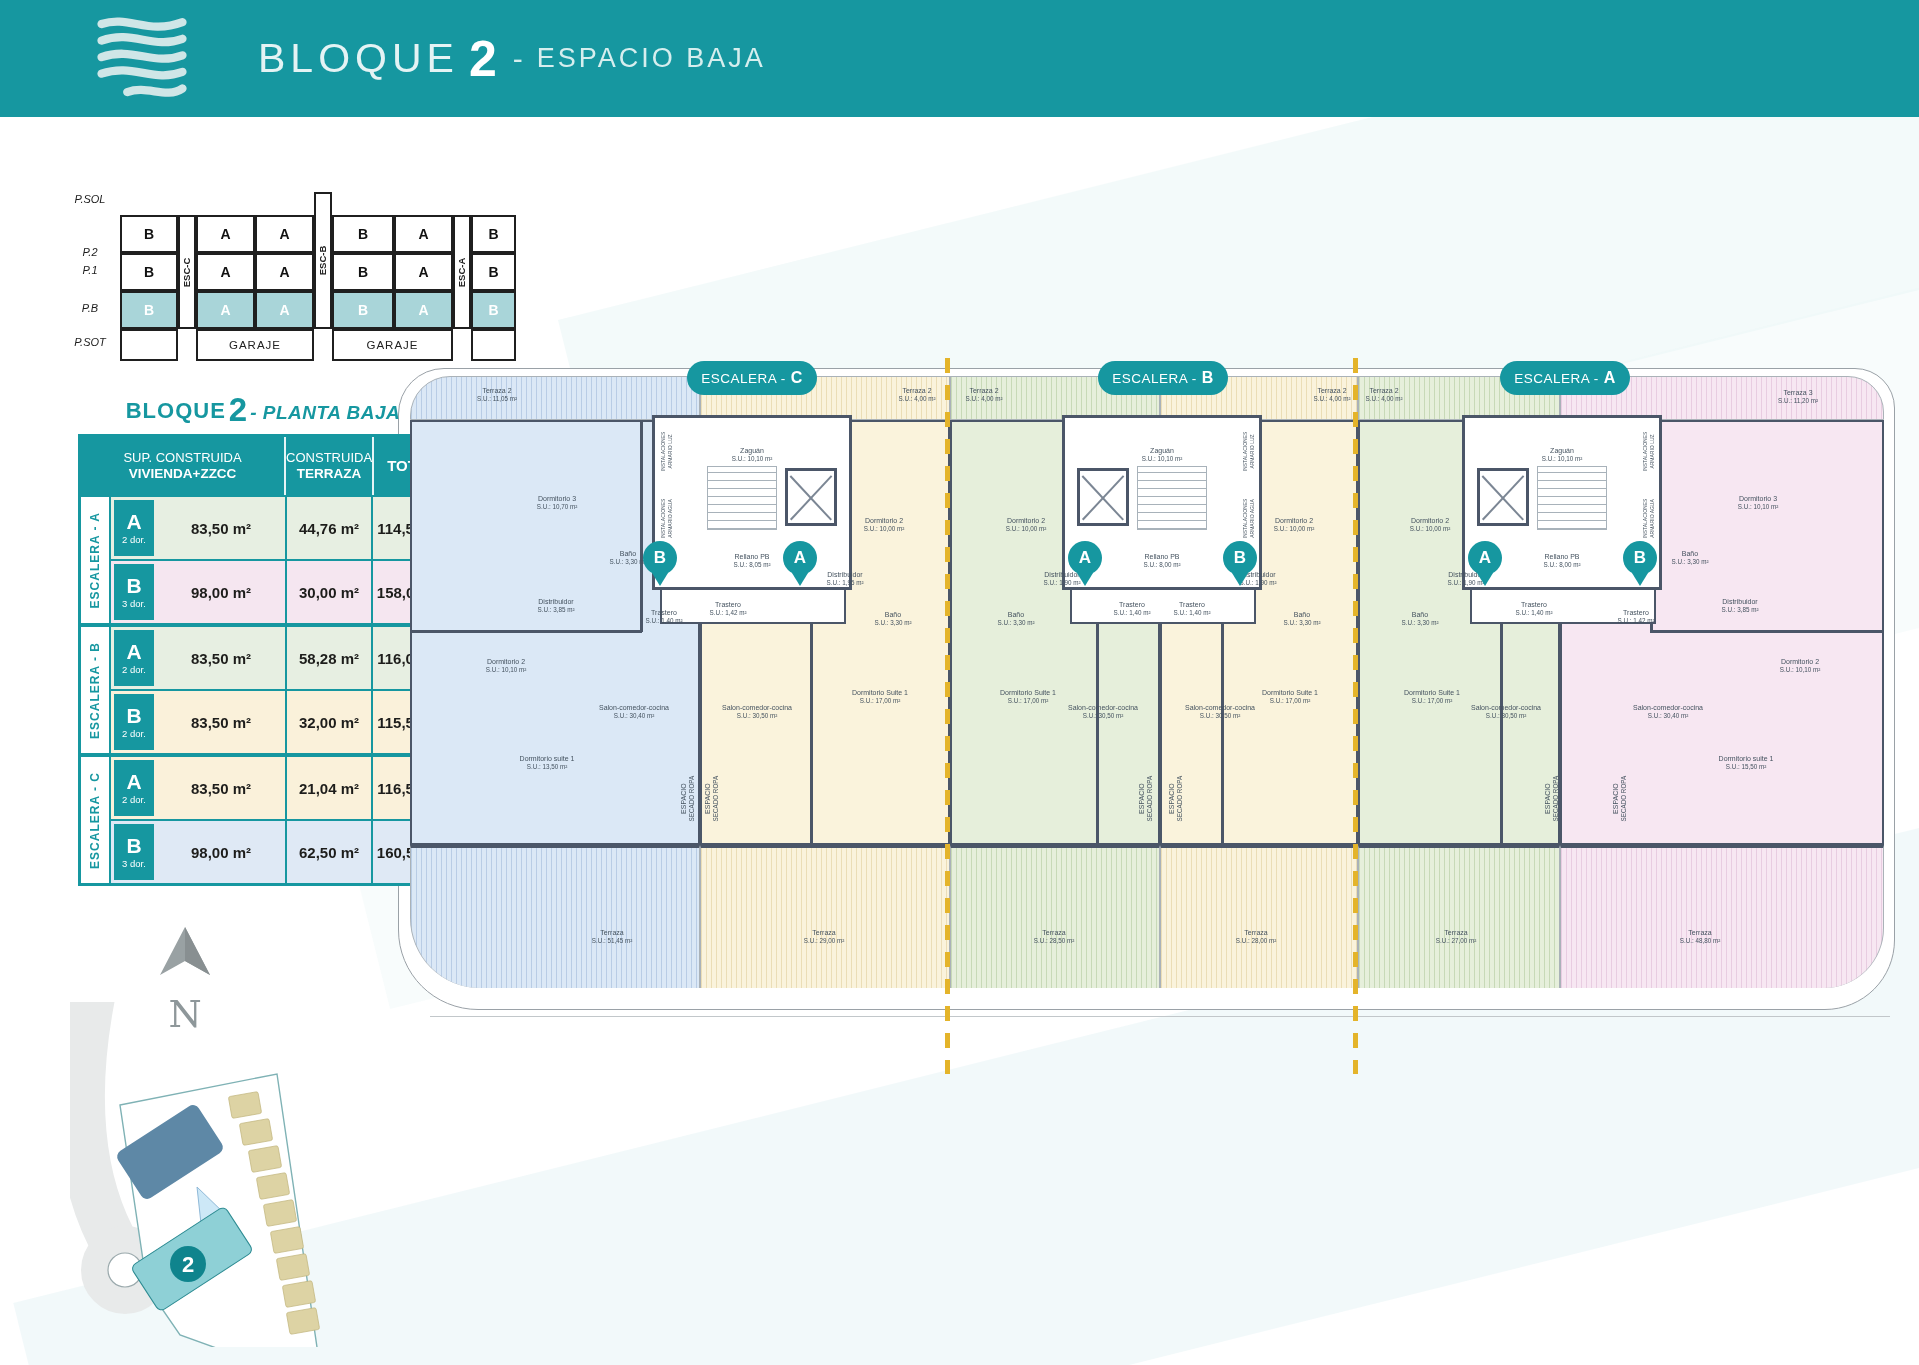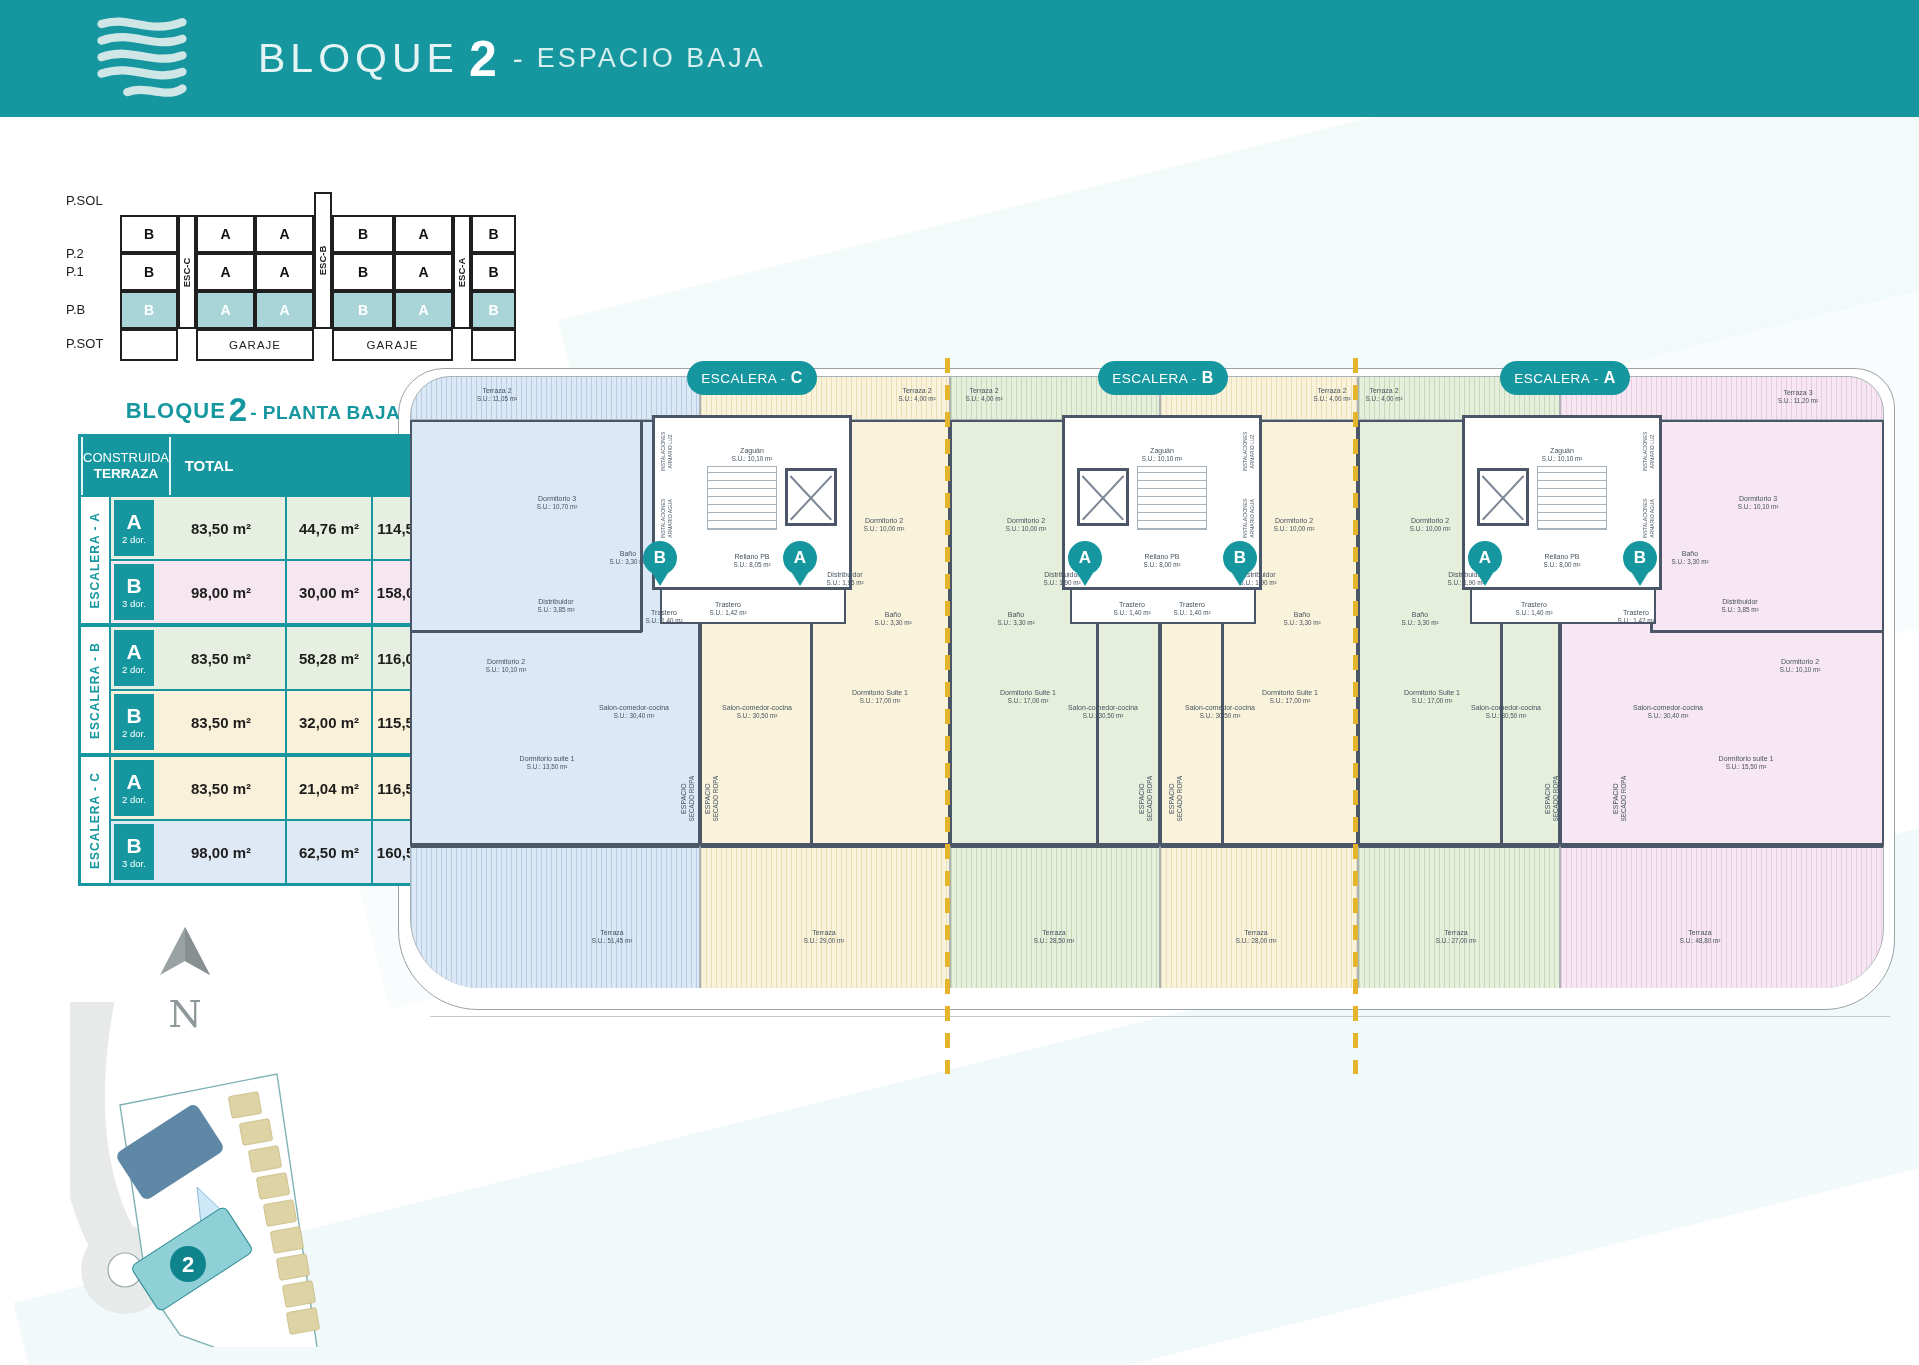--- a/index.html
+++ b/index.html
@@ -22,27 +22,27 @@
   #title .td{font-size:30px;color:#d6eeee;margin:0 14px 0 16px;}
   #title .t3{font-size:27px;letter-spacing:3px;color:#d6eeee;font-weight:400;}
 
   
   .scell,.sesc,.sgar{position:absolute;border:2px solid #1f1f1f;background:#fff;
     display:flex;align-items:center;justify-content:center;box-sizing:border-box;z-index:6;}
   .scell{font-weight:bold;font-size:14px;color:#111;}
   .scell.pb{background:#a9d5d9;color:#fff;}
   .sesc span{transform:rotate(-90deg);font-size:9.5px;font-weight:bold;color:#222;white-space:nowrap;}
   .sgar{font-size:11.5px;color:#222;letter-spacing:1px;}
-  .sflab{position:absolute;width:48px;text-align:left;font-size:13px;color:#1c1c1c;z-index:6;}
+  .sflab{position:absolute;width:48px;text-align:center;font-size:11px;color:#1c1c1c;z-index:6;font-style:italic;}
 
   
   #tbl-title{position:absolute;left:80px;top:396px;width:366px;display:flex;align-items:flex-end;justify-content:center;z-index:6;}
   #tbl-title .a{color:#1697a0;font-weight:bold;font-size:22px;letter-spacing:1px;}
   #tbl-title .b{color:#1697a0;font-weight:bold;font-size:33px;line-height:.85;margin:0 3px;}
-  #tbl-title .c{color:#1697a0;font-size:19px;font-weight:bold;letter-spacing:.5px;}
+  #tbl-title .c{color:#1697a0;font-size:19px;font-weight:bold;letter-spacing:.5px;font-style:italic;}
   #tbl{position:absolute;left:78px;top:434px;width:368px;border:3px solid #1697a0;background:#fff;z-index:6;}
   #thead{display:flex;background:#1697a0;color:#fff;height:58px;border-bottom:2px solid #1697a0;}
   #thead .hc{display:flex;flex-direction:column;align-items:center;justify-content:center;line-height:1.15;}
   #thead .h1{width:206px;}
   #thead .h2{width:86px;border-left:2px solid #e5f4f5;}
   #thead .h3{width:76px;border-left:2px solid #e5f4f5;}
   #thead .l1{font-size:13px;}
   #thead .l2{font-size:13.5px;font-weight:bold;}
   #thead .l3{font-size:15px;font-weight:bold;}
   .tgroup{display:flex;border-bottom:4px solid #1697a0;}
@@ -168,20 +168,24 @@
       <div class="sflab" style="left: 66px; top: 336px;">P.SOT</div>
     </div>
 
   <div id="tbl-title">
     <span class="a">BLOQUE</span>
     <span class="b">2</span>
     <span class="c">- PLANTA BAJA</span>
   </div>
   <div id="tbl">
     <div id="thead">
+      <div class="hc h1">
+        <span class="l1">SUP. CONSTRUIDA</span>
+        <span class="l2">VIVIENDA+ZZCC</span>
+      </div>
       <div class="hc h2">
         <span class="l1">CONSTRUIDA</span>
         <span class="l2">TERRAZA</span>
       </div>
       <div class="hc h3">
         <span class="l3">TOTAL</span>
       </div>
     </div>
 
     <div class="tgroup">

